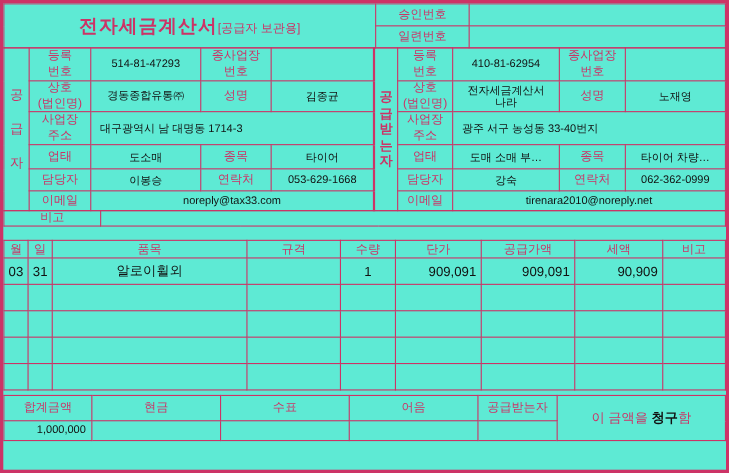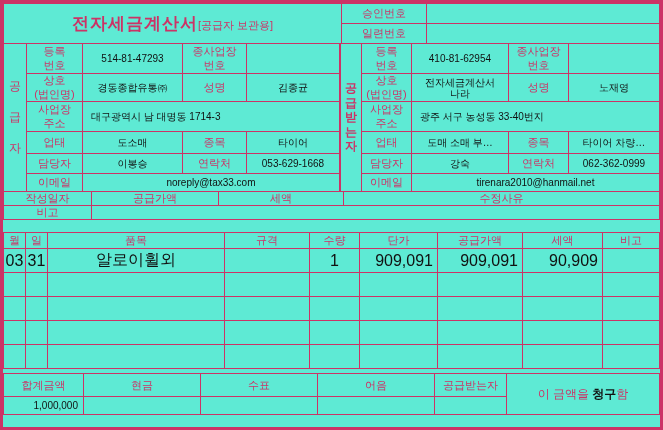--- a/index.html
+++ b/index.html
@@ -19,21 +19,21 @@
   .title-sub { color:var(--accent); font-size:11px; }
   .parties { display:flex; margin-top:-1px; }
   .parties table.supplier { width:340px; }
   .parties table.buyer { width:323px; }
   .vlabel { color:var(--accent); font-size:12px; text-align:center; word-break:break-all; padding:0 4px;margin-left:44px; }
   .vlabel.wide { line-height:31px; }
   .vlabel.tight { line-height:14.5px;font-weight:bold; }
   .summary { margin-top:-1px; }
   .gap12 { height:12px; }
   .gap4 { height:4px; }
-  .items td { font-size:16px; color:var(--ink); }
+  .items td { font-size:12px; color:var(--ink); }
   .items td.head { color:var(--accent); font-size:11px; text-align:center; }
   .items tbody tr { height:24px; }
   .items td.mid { text-align:center; }
   .items td.num { text-align:right; padding-right:4px; }
   .claim { text-align:center; color:var(--accent); font-size:12px; }
   .claim .claim-word { color:var(--ink); font-weight:bold; }
 </style>
 </head>
 <body>
 
@@ -148,40 +148,34 @@
         <td class="value center">타이어 차량…</td>
       </tr>
       <tr style="height:20px">
         <td class="label">담당자</td>
         <td class="value center">강숙</td>
         <td class="label">연락처</td>
         <td class="value center">062-362-0999</td>
       </tr>
       <tr style="height:18px">
         <td class="label">이메일</td>
-        <td colspan="3" class="value center">tirenara2010@hanmail.net</td>
+        <td colspan="3" class="value center">tirenara2010@noreply.net</td>
       </tr>
     </tbody>
       </table>
   </div>
 
   <table class="summary">
     <colgroup>
         <col style="width:88px">
         <col style="width:127px">
         <col style="width:125px">
         <col>
       </colgroup>
     <tbody>
-        <tr style="height:14px">
-      <td class="label">작성일자</td>
-      <td class="label">공급가액</td>
-      <td class="label">세액</td>
-      <td class="label">수정사유</td>
-    </tr>
     <tr style="height:14px">
       <td class="label">비고</td>
       <td colspan="3" class="value left"></td>
     </tr>
   </tbody>
     </table>
 
   <div class="gap12"></div>
 
   <table class="items">

